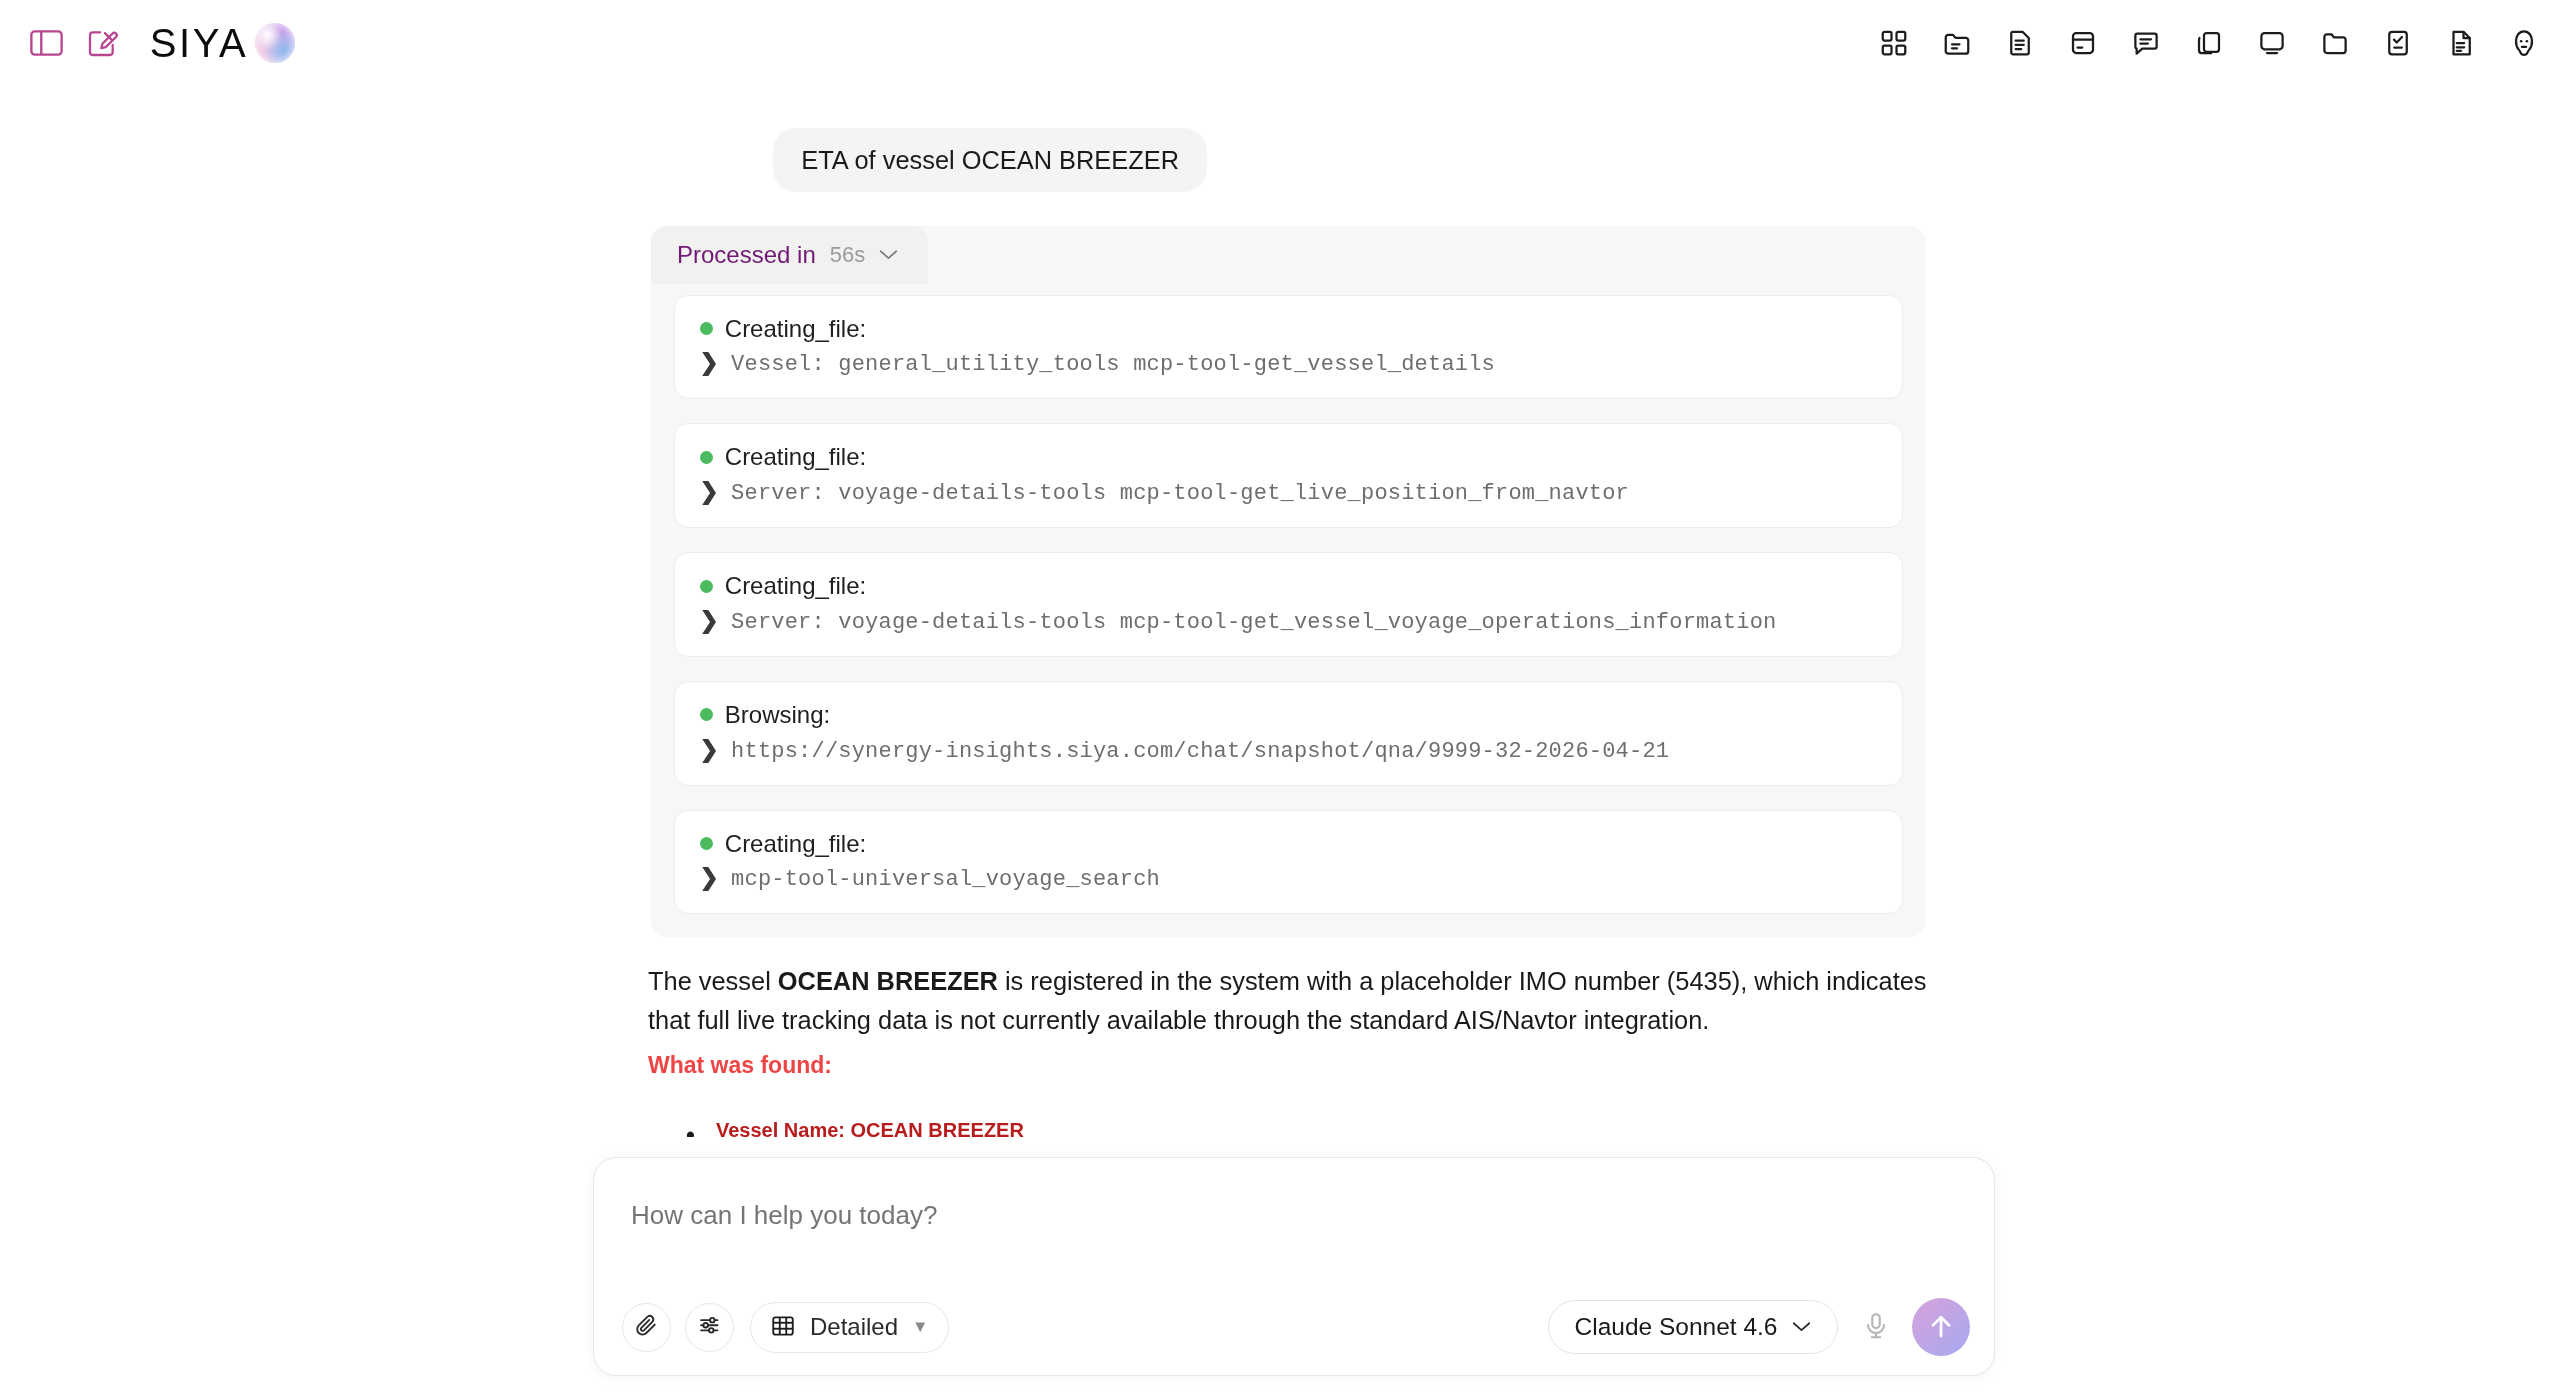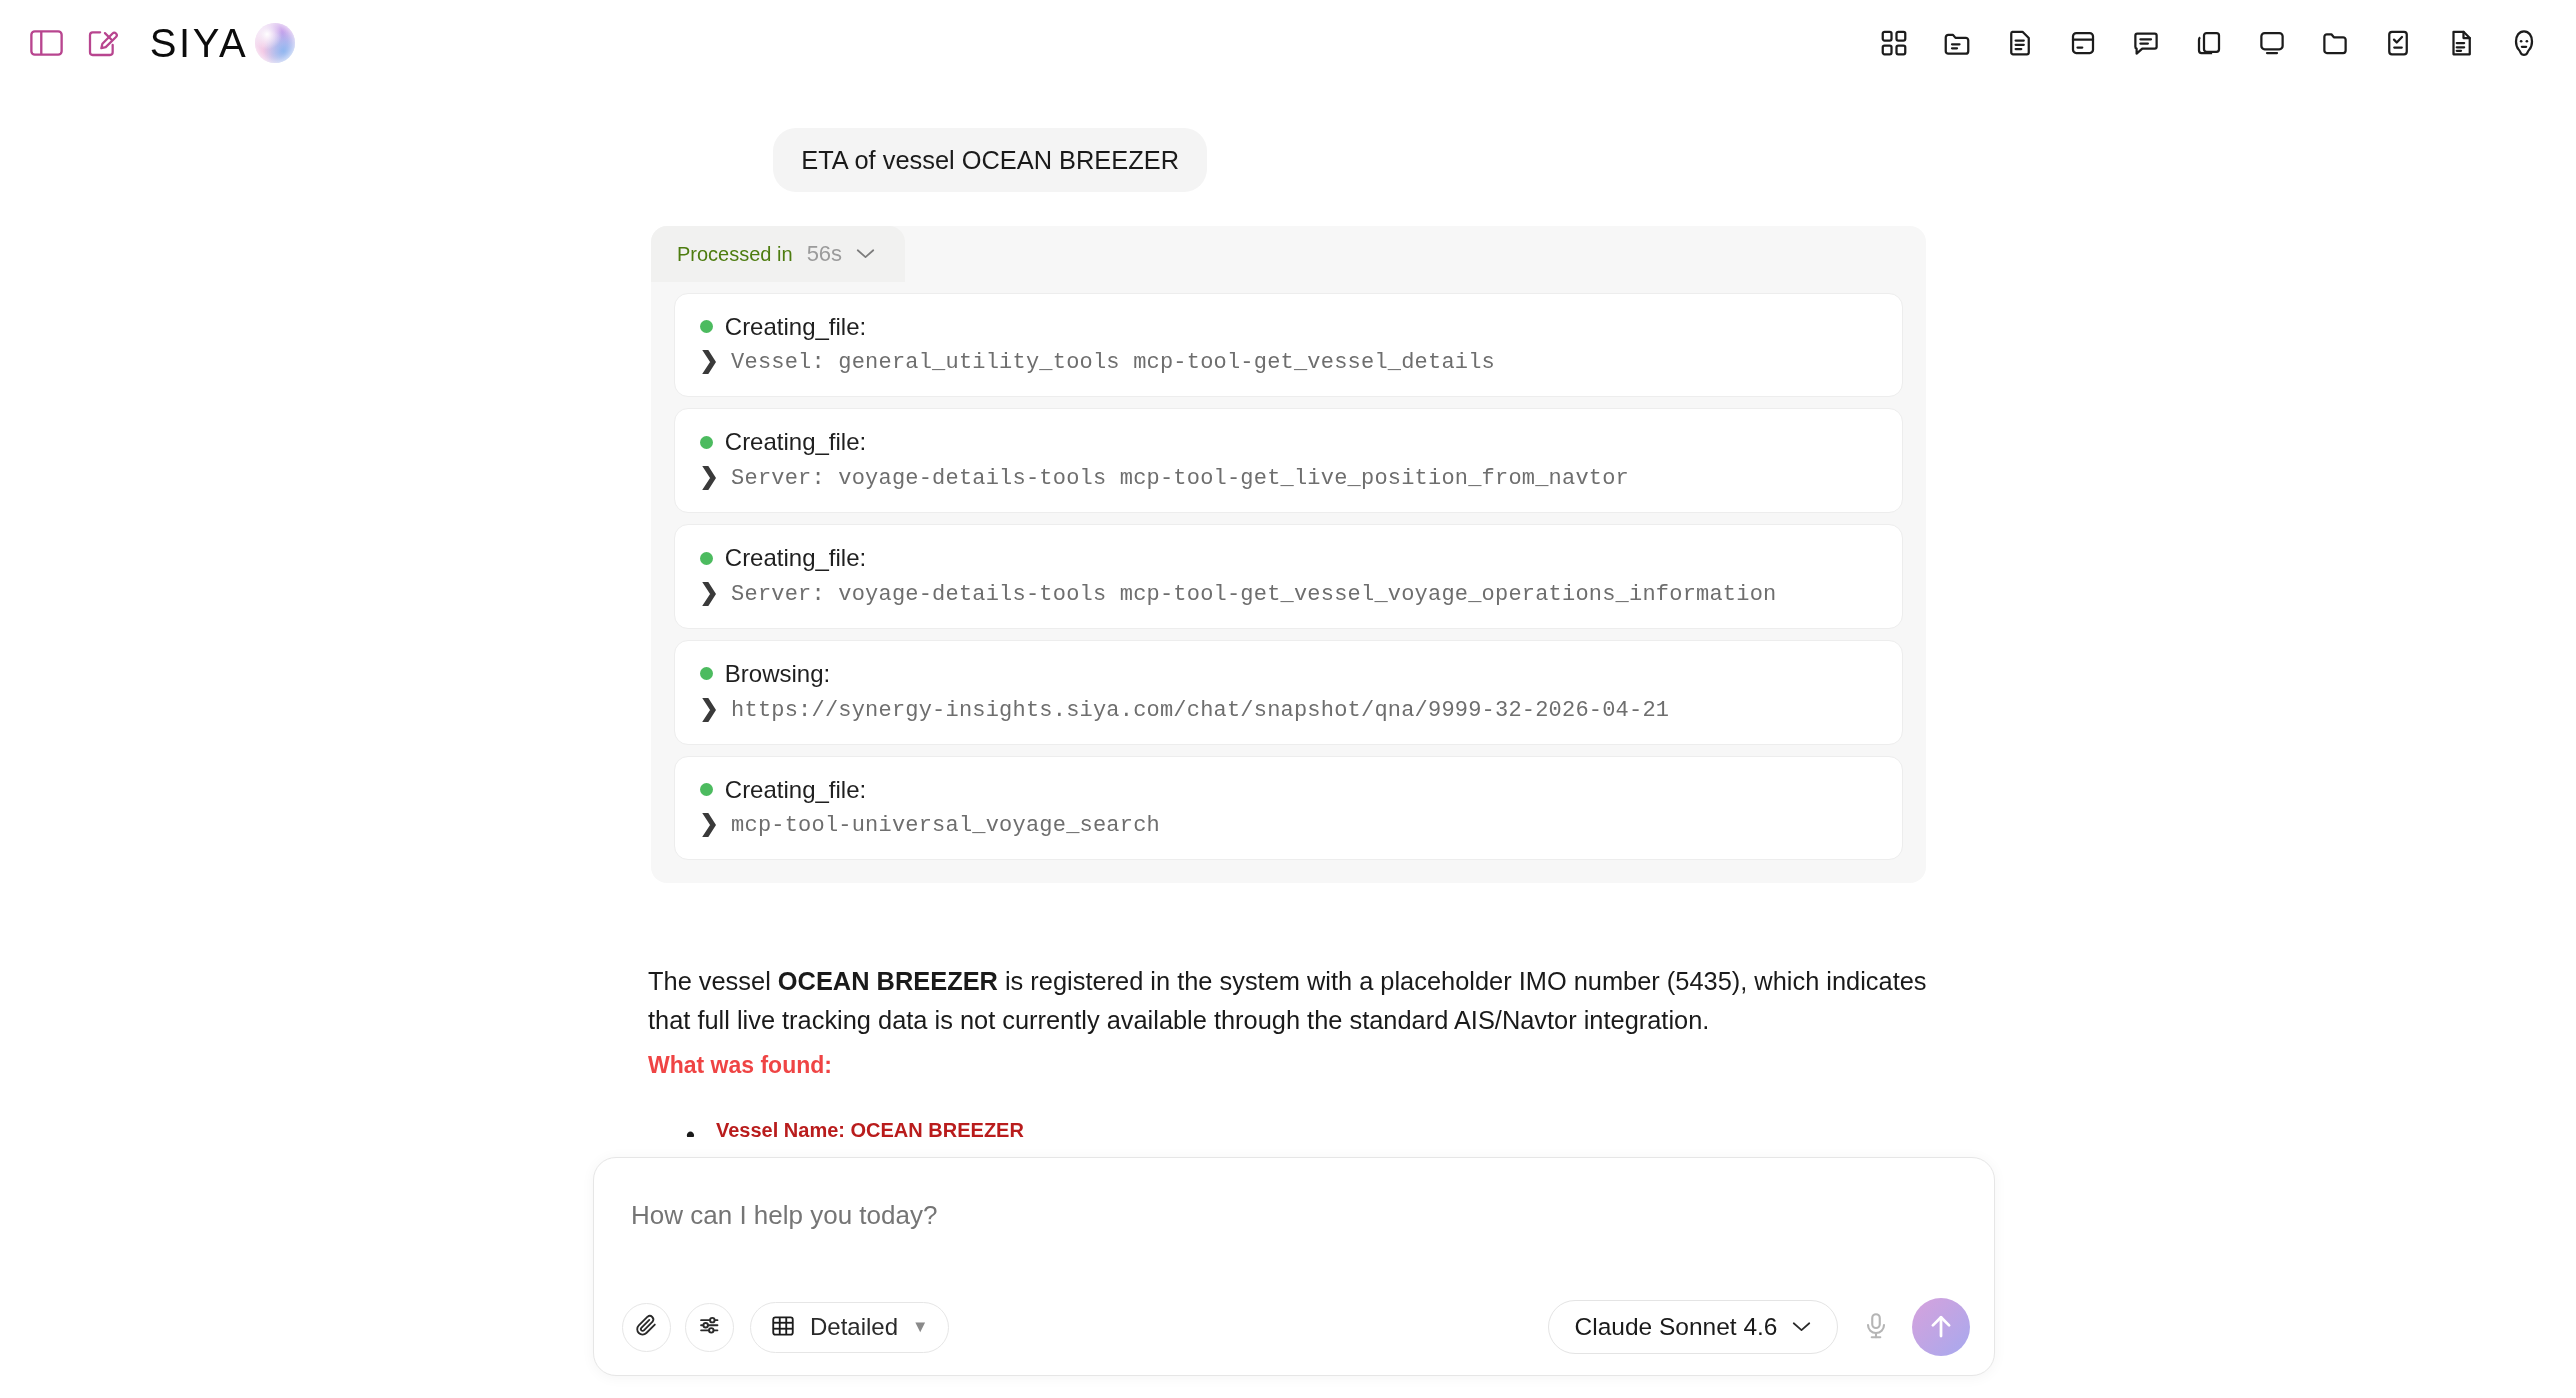--- a/index.html
+++ b/index.html
@@ -73,25 +73,25 @@
     background: #f7f7f7;
     border-radius: 16px;
   }
   .trace-head {
     display: inline-flex; align-items: center; gap: 14px;
     background: #f1f1f0;
     border-radius: 16px 16px 0 0;
     padding: 15px 30px 15px 26px;
     cursor: pointer;
   }
-  .trace-head-label { font-size: 20px; color: #4d7c0f; font-weight: 400; text-align: right; }
+  .trace-head-label { font-size: 24px; color: #701a75; font-weight: 400; text-align: right; }
   .trace-head-time { font-size: 22px; color: #9b9b9b; }
   .chev { width: 19px; height: 11.4px; }
 
-  .trace-cards { padding: 10.5px 23px 23px 23px; display: flex; flex-direction: column; gap: 11px; }
+  .trace-cards { padding: 10.5px 23px 23px 23px; display: flex; flex-direction: column; gap: 24px; }
   .trace-card {
     background: #ffffff;
     border: 0.9px solid #ededed;
     border-radius: 14px;
     padding: 19px 24.5px 21px 24.5px;
   }
   .tc-title { display: flex; align-items: center; gap: 12.3px; }
   .tc-dot { width: 13px; height: 13px; border-radius: 50%; background: #4cbb5f; flex: 0 0 auto; }
   .tc-title-text { font-size: 24px; color: #1f1f1f; }
   .tc-sub { display: flex; align-items: baseline; gap: 12.3px; margin-top: 8.8px; }

